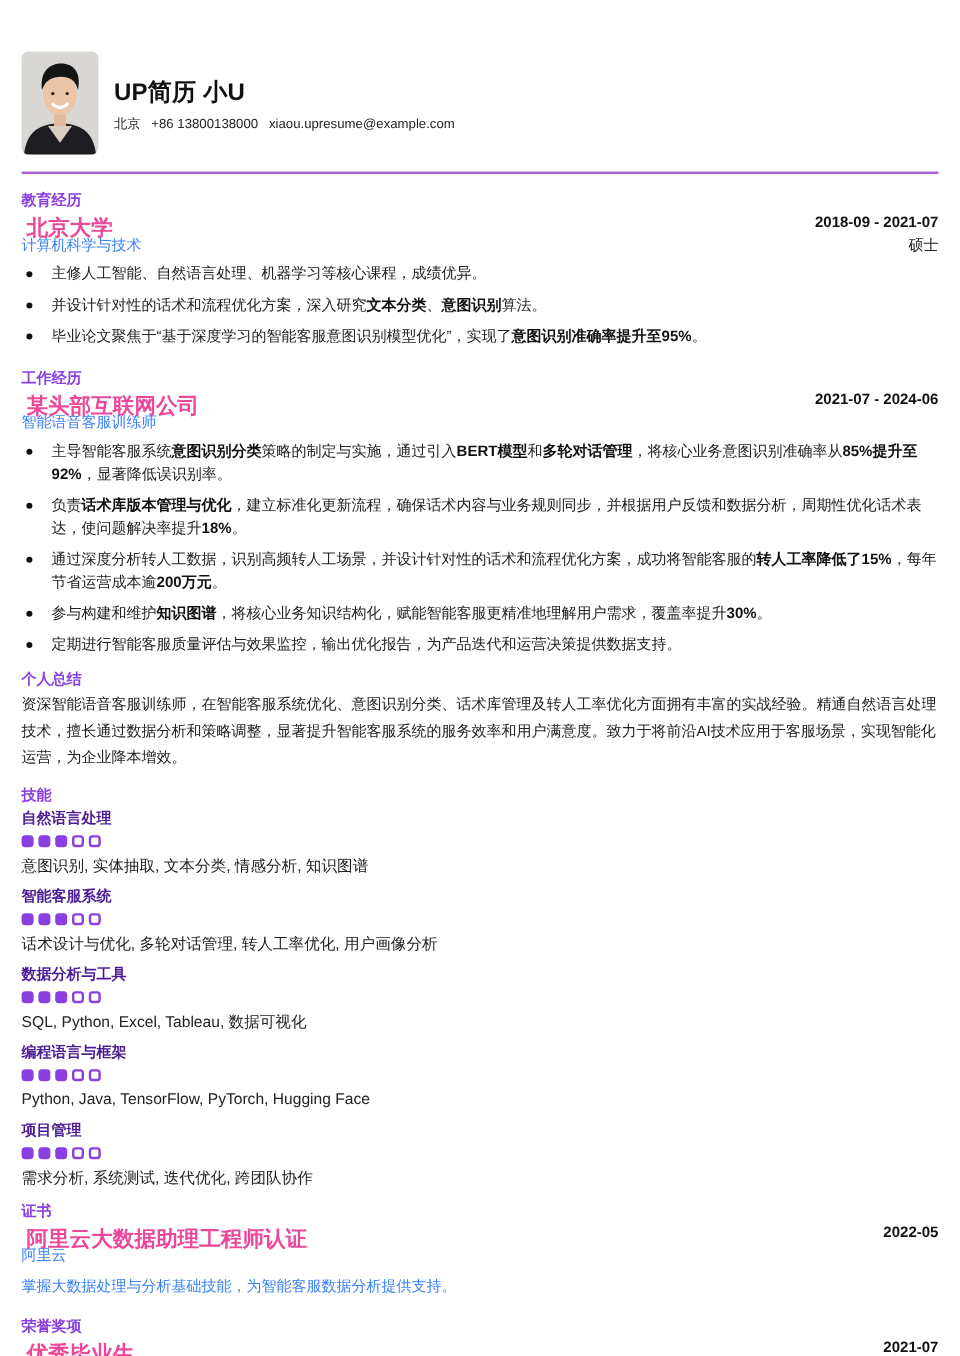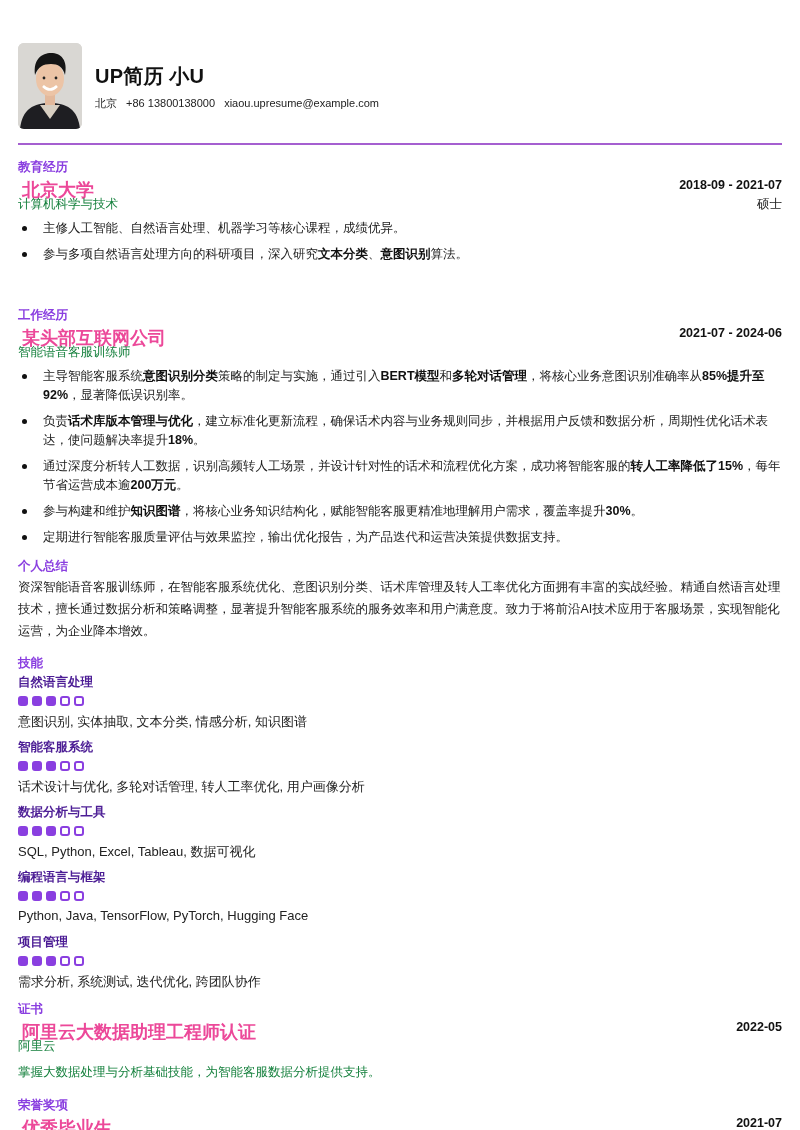--- a/index.html
+++ b/index.html
@@ -15,21 +15,21 @@
     border-radius: 6px; overflow: hidden; background: #d8d6d2;
   }
   .name { position: absolute; left: 77px; top: 20px; font-size: 20px; font-weight: bold; color: #111; letter-spacing: 0.2px; }
   .contact { position: absolute; left: 77px; top: 53px; font-size: 11px; color: #222; white-space: nowrap; }
   .contact span { margin-right: 6px; }
   .divider { position: absolute; left: 0; top: 143px; width: 764px; height: 2px; background: #a55fd0; }
 
   .section-title { position: absolute; left: 0; font-size: 12.5px; font-weight: bold; color: #8a3fe0; }
   .row-title { position: absolute; left: 4px; font-size: 18px; font-weight: bold; color: #ec4899; }
   .row-right { position: absolute; right: 0; font-size: 12.5px; font-weight: bold; color: #111; }
-  .row-sub { position: absolute; left: 0; font-size: 12.5px; color: #15803d; }
+  .row-sub { position: absolute; left: 0; font-size: 12.5px; color: #3b82f6; }
   .row-sub-right { position: absolute; right: 0; font-size: 12.5px; color: #222; }
   .bullets { position: absolute; left: 0; width: 764px; margin: 0; padding: 0; list-style: none; }
   .bullets li { position: relative; padding-left: 25px; font-size: 12.5px; line-height: 19px; color: #222; margin-bottom: 7px; }
   .bullets li::before { content: ""; position: absolute; left: 4px; top: 7px; width: 5px; height: 5px; border-radius: 50%; background: #111; }
   .bullets b { color: #111; text-align: right; }
   .para { position: absolute; left: 0; width: 764px; font-size: 12.5px; line-height: 22px; color: #222; }
 
   .skill-name { position: absolute; left: 0; font-size: 12.5px; font-weight: bold; color: #4c1d95; }
   .dots { position: absolute; left: 0; height: 10px; display: flex; gap: 4px; }
   .dot { width: 10px; height: 10px; box-sizing: border-box; border-radius: 3px; }
@@ -66,21 +66,22 @@
 
   <div class="divider"></div>
 
   <div class="section-title" style="top:159px">教育经历</div>
   <div class="row-title" style="top:178px">北京大学</div>
   <div class="row-right" style="top:178px">2018-09 - 2021-07</div>
   <div class="row-sub" style="top:196px">计算机科学与技术</div>
   <div class="row-sub-right" style="top:196px">硕士</div>
   <ul class="bullets" style="top:219px">
       <li><span>主修人工智能、自然语言处理、机器学习等核心课程，成绩优异。</span></li>
-      <li><span>参与多项自然语言处理方向的科研项目，深入研究</span><b>文本分类</b><span>、</span><b>意图识别</b><span>算法。</span></li>
+      <li><span>并设计针对性的话术和流程优化方案，深入研究</span><b>文本分类</b><span>、</span><b>意图识别</b><span>算法。</span></li>
+      <li><span>毕业论文聚焦于“基于深度学习的智能客服意图识别模型优化”，实现了</span><b>意图识别准确率提升至95%</b><span>。</span></li>
     </ul>
 
   <div class="section-title" style="top:307px">工作经历</div>
   <div class="row-title" style="top:326px">某头部互联网公司</div>
   <div class="row-right" style="top:326px">2021-07 - 2024-06</div>
   <div class="row-sub" style="top:344px">智能语音客服训练师</div>
   <ul class="bullets" style="top:367px">
       <li><span>主导智能客服系统</span><b>意图识别分类</b><span>策略的制定与实施，通过引入</span><b>BERT模型</b><span>和</span><b>多轮对话管理</b><span>，将核心业务意图识别准确率从</span><b>85%提升至92%</b><span>，显著降低误识别率。</span></li>
       <li><span>负责</span><b>话术库版本管理与优化</b><span>，建立标准化更新流程，确保话术内容与业务规则同步，并根据用户反馈和数据分析，周期性优化话术表达，使问题解决率提升</span><b>18%</b><span>。</span></li>
       <li><span>通过深度分析转人工数据，识别高频转人工场景，并设计针对性的话术和流程优化方案，成功将智能客服的</span><b>转人工率降低了15%</b><span>，每年节省运营成本逾</span><b>200万元</b><span>。</span></li>

